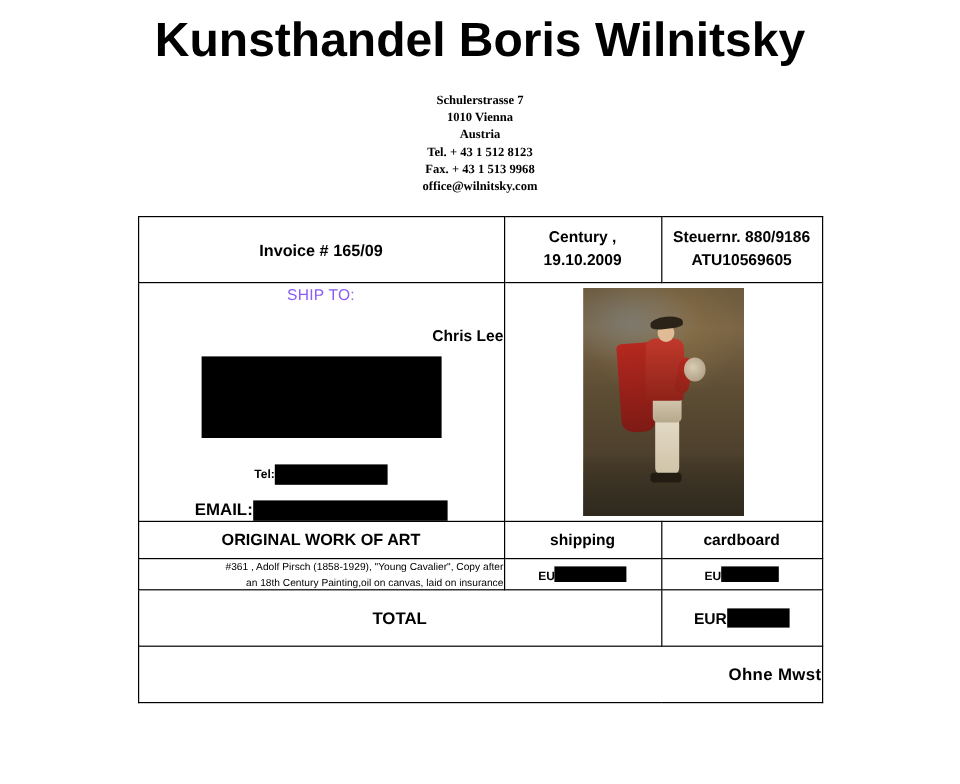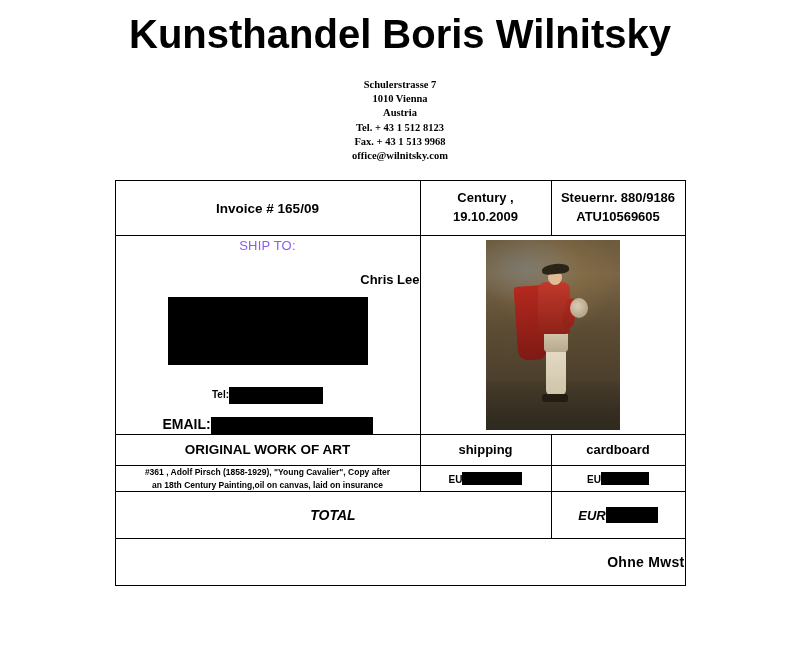--- a/index.html
+++ b/index.html
@@ -197,37 +197,37 @@
     font-weight: bold;
     font-size: 13.5px;
     text-align: center;
   }
   .owa-sub {
     font-weight: bold;
     font-size: 13px;
     text-align: center;
   }
   .desc-cell {
-    font-weight: bold;
+    font-weight: normal;
     font-size: 8.5px;
     line-height: 1.5;
     padding: 6px 6px 6px 8px;
-    text-align: center;
+    text-align: right;
   }
   .amount-cell {
     text-align: center;
     font-weight: bold;
     font-size: 10px;
     white-space: nowrap;
   }
   .amount-cell .redact { height: 13px; vertical-align: -2px; }
   .amt1 .redact { width: 60px; }
   .amt2 .redact { width: 48px; }
 
-  .total-row td { height: 46px; font-style: italic; }
+  .total-row td { height: 46px; }
   .total-label {
     font-weight: bold;
     font-size: 14px;
     text-align: center;
   }
   .total-amount {
     text-align: center;
     font-weight: bold;
     font-size: 13px;
     white-space: nowrap;

